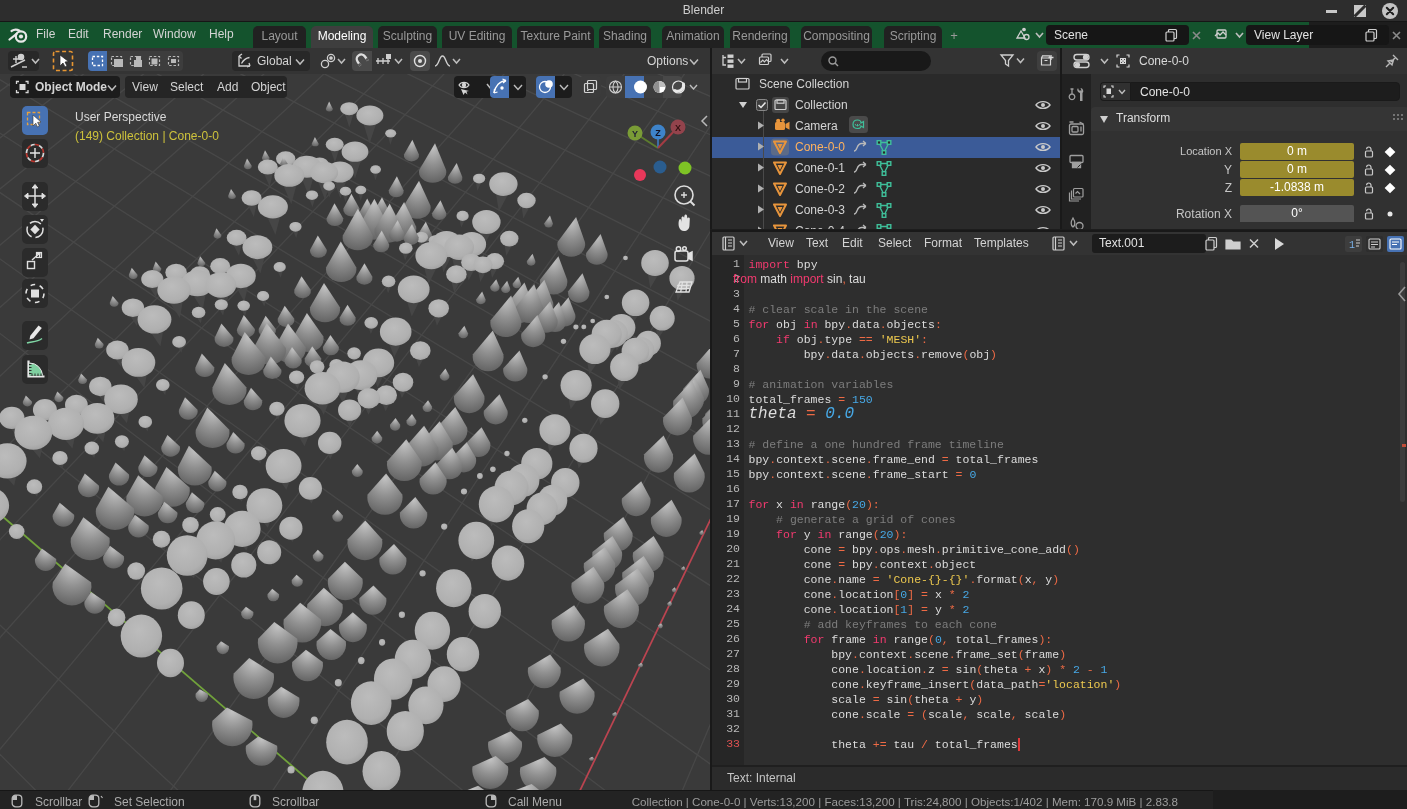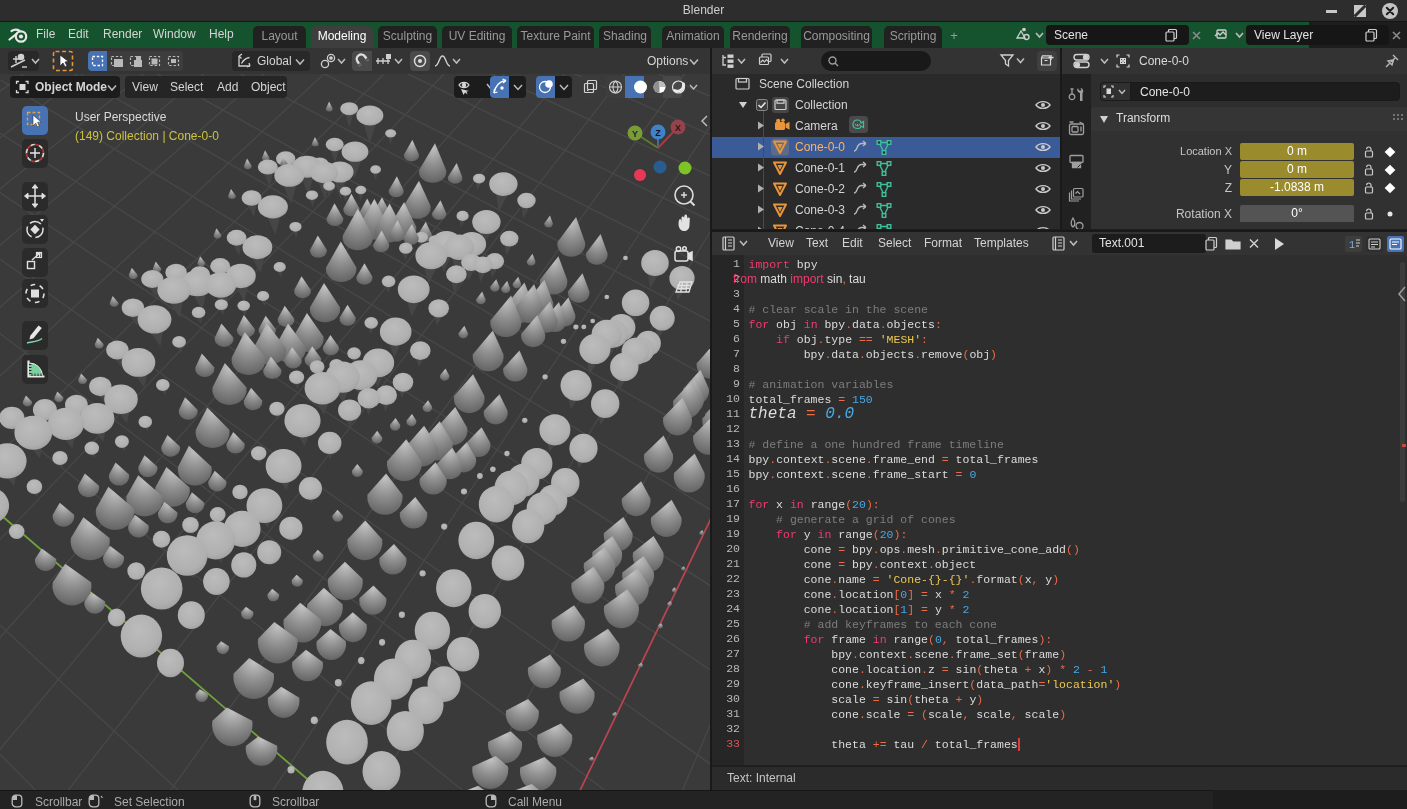--- a/index.html
+++ b/index.html
@@ -1436,13 +1436,14 @@
       <svg class="abs" style="left:249px;top:3px;" width="18" height="14" viewBox="0 0 18 14">
         <rect x="1.2" y="1.2" width="9.6" height="11.6" rx="3.4" fill="none" stroke="#b9b9b9" stroke-width="1.3"></rect>
         <rect x="4.7" y="1.2" width="2.6" height="5" fill="#b9b9b9"></rect>
       </svg>
       <div class="abs" style="left:272px;top:4px;font-size:12px;color:#ababab;">Scrollbar</div>
       <svg class="abs" style="left:485px;top:3px;" width="18" height="14" viewBox="0 0 18 14">
         <rect x="1.2" y="1.2" width="9.6" height="11.6" rx="3.4" fill="none" stroke="#b9b9b9" stroke-width="1.3"></rect>
         <path d="M10.8 6 L6 6 L6 1.2 L7.4 1.2 A3.4 3.4 0 0 1 10.8 4.6 Z" fill="#b9b9b9"></path>
       </svg>
       <div class="abs" style="left:508px;top:4px;font-size:12px;color:#ababab;">Call Menu</div>
+      <div class="abs" style="right:35px;top:4px;font-size:11.6px;color:#9c9c9c;">Collection | Cone-0-0 | Verts:13,200 | Faces:13,200 | Tris:24,800 | Objects:1/402 | Mem: 170.9 MiB | 2.83.8</div>
     </div>
   </div>
 </body></html>

